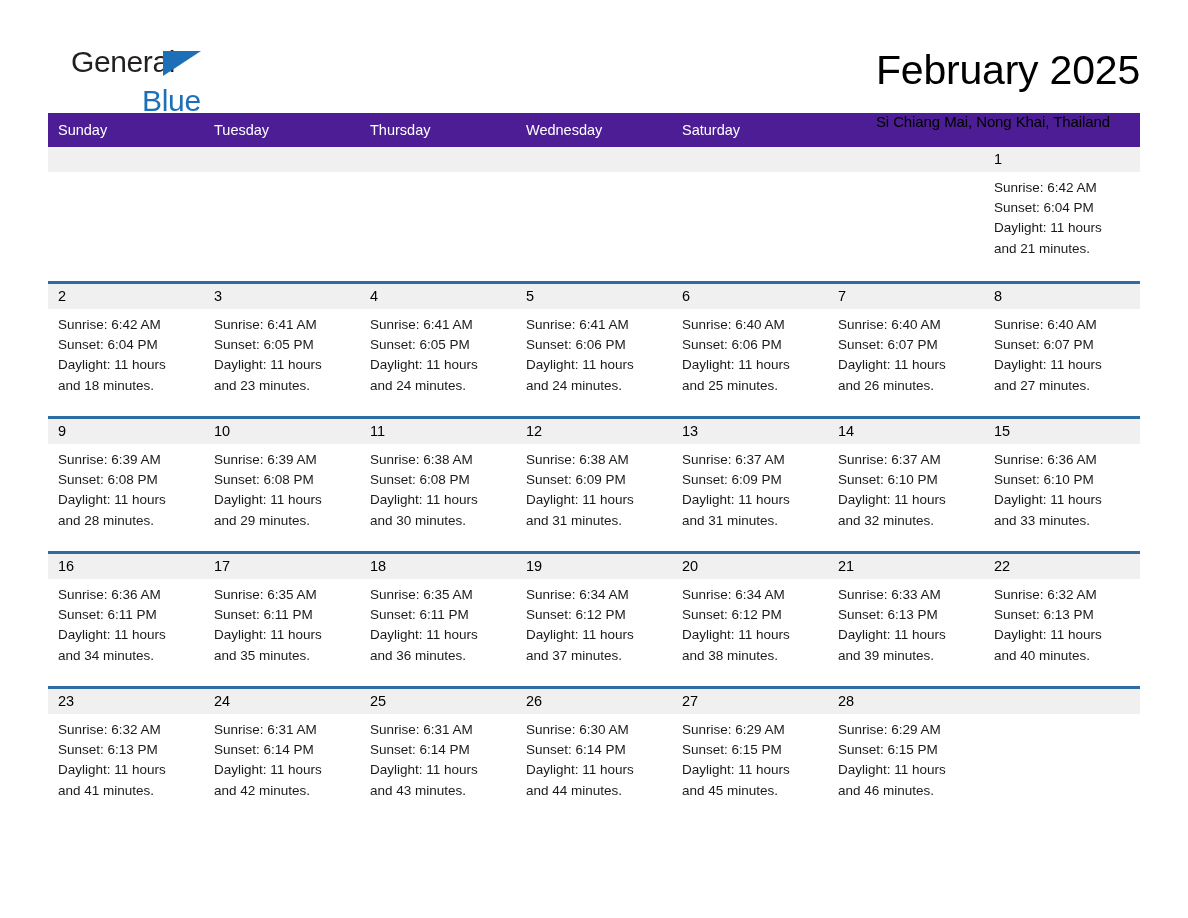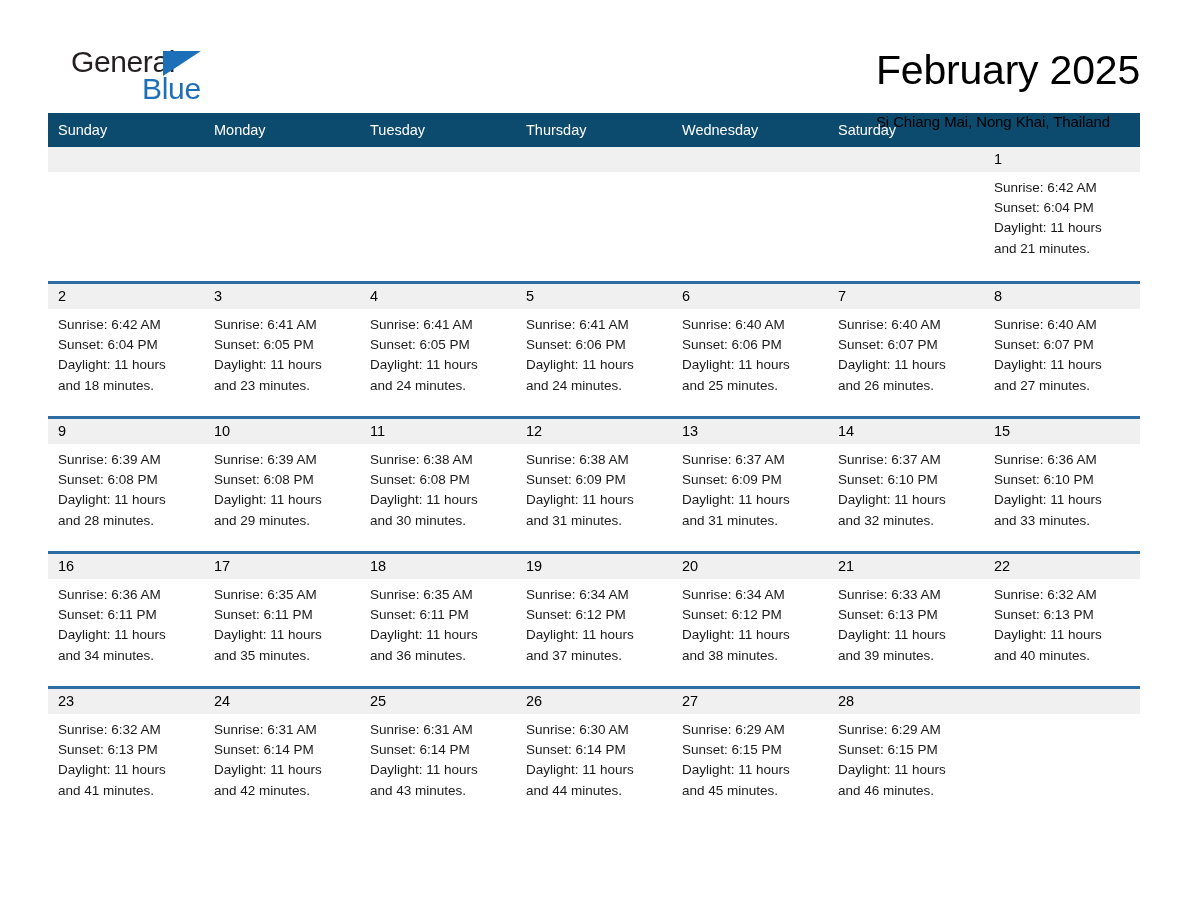--- a/index.html
+++ b/index.html
@@ -52,21 +52,21 @@
     left: 99px;
     top: 7px;
     width: 0;
     height: 0;
     border-left: 38px solid #1d70b7;
     border-bottom: 25px solid transparent;
   }
   .brand-blue {
     position: absolute;
     left: 78px;
-    top: 28px;
+    top: 40px;
     font-size: 30px;
     line-height: 34px;
     letter-spacing: -0.3px;
     color: #1d70b7;
   }
   .titles {
     text-align: left;
     padding-top: 2px;
   }
   .cal-title {
@@ -87,21 +87,21 @@
   }
 
   
   .calendar {
     width: 1092px;
     margin-top: 9px;
   }
   .weekdays {
     display: grid;
     grid-template-columns: repeat(7, 1fr);
-    background: #0c4a6e;
+    background: #4c1d95;
   }
   .weekday {
     color: #ffffff;
     font-size: 14.5px;
     line-height: 18px;
     padding: 8px 0 8px 10px;
     box-sizing: border-box;
   }
   .week {
     display: grid;
@@ -155,21 +155,20 @@
       <h1 class="cal-title">February 2025</h1>
       <h2 class="cal-subtitle">Si Chiang Mai, Nong Khai, Thailand</h2>
     </div>
 
   </div>
 
   <div class="calendar">
 
     <div class="weekdays">
       <div class="weekday">Sunday</div>
-      <div class="weekday">Monday</div>
       <div class="weekday">Tuesday</div>
       <div class="weekday">Thursday</div>
       <div class="weekday">Wednesday</div>
       <div class="weekday">Saturday</div>
     </div>
 
     <div class="week first week-1">
       <div class="day-cell">
         <div class="day-band"><span class="day-num"></span></div>
         <div class="day-body">

